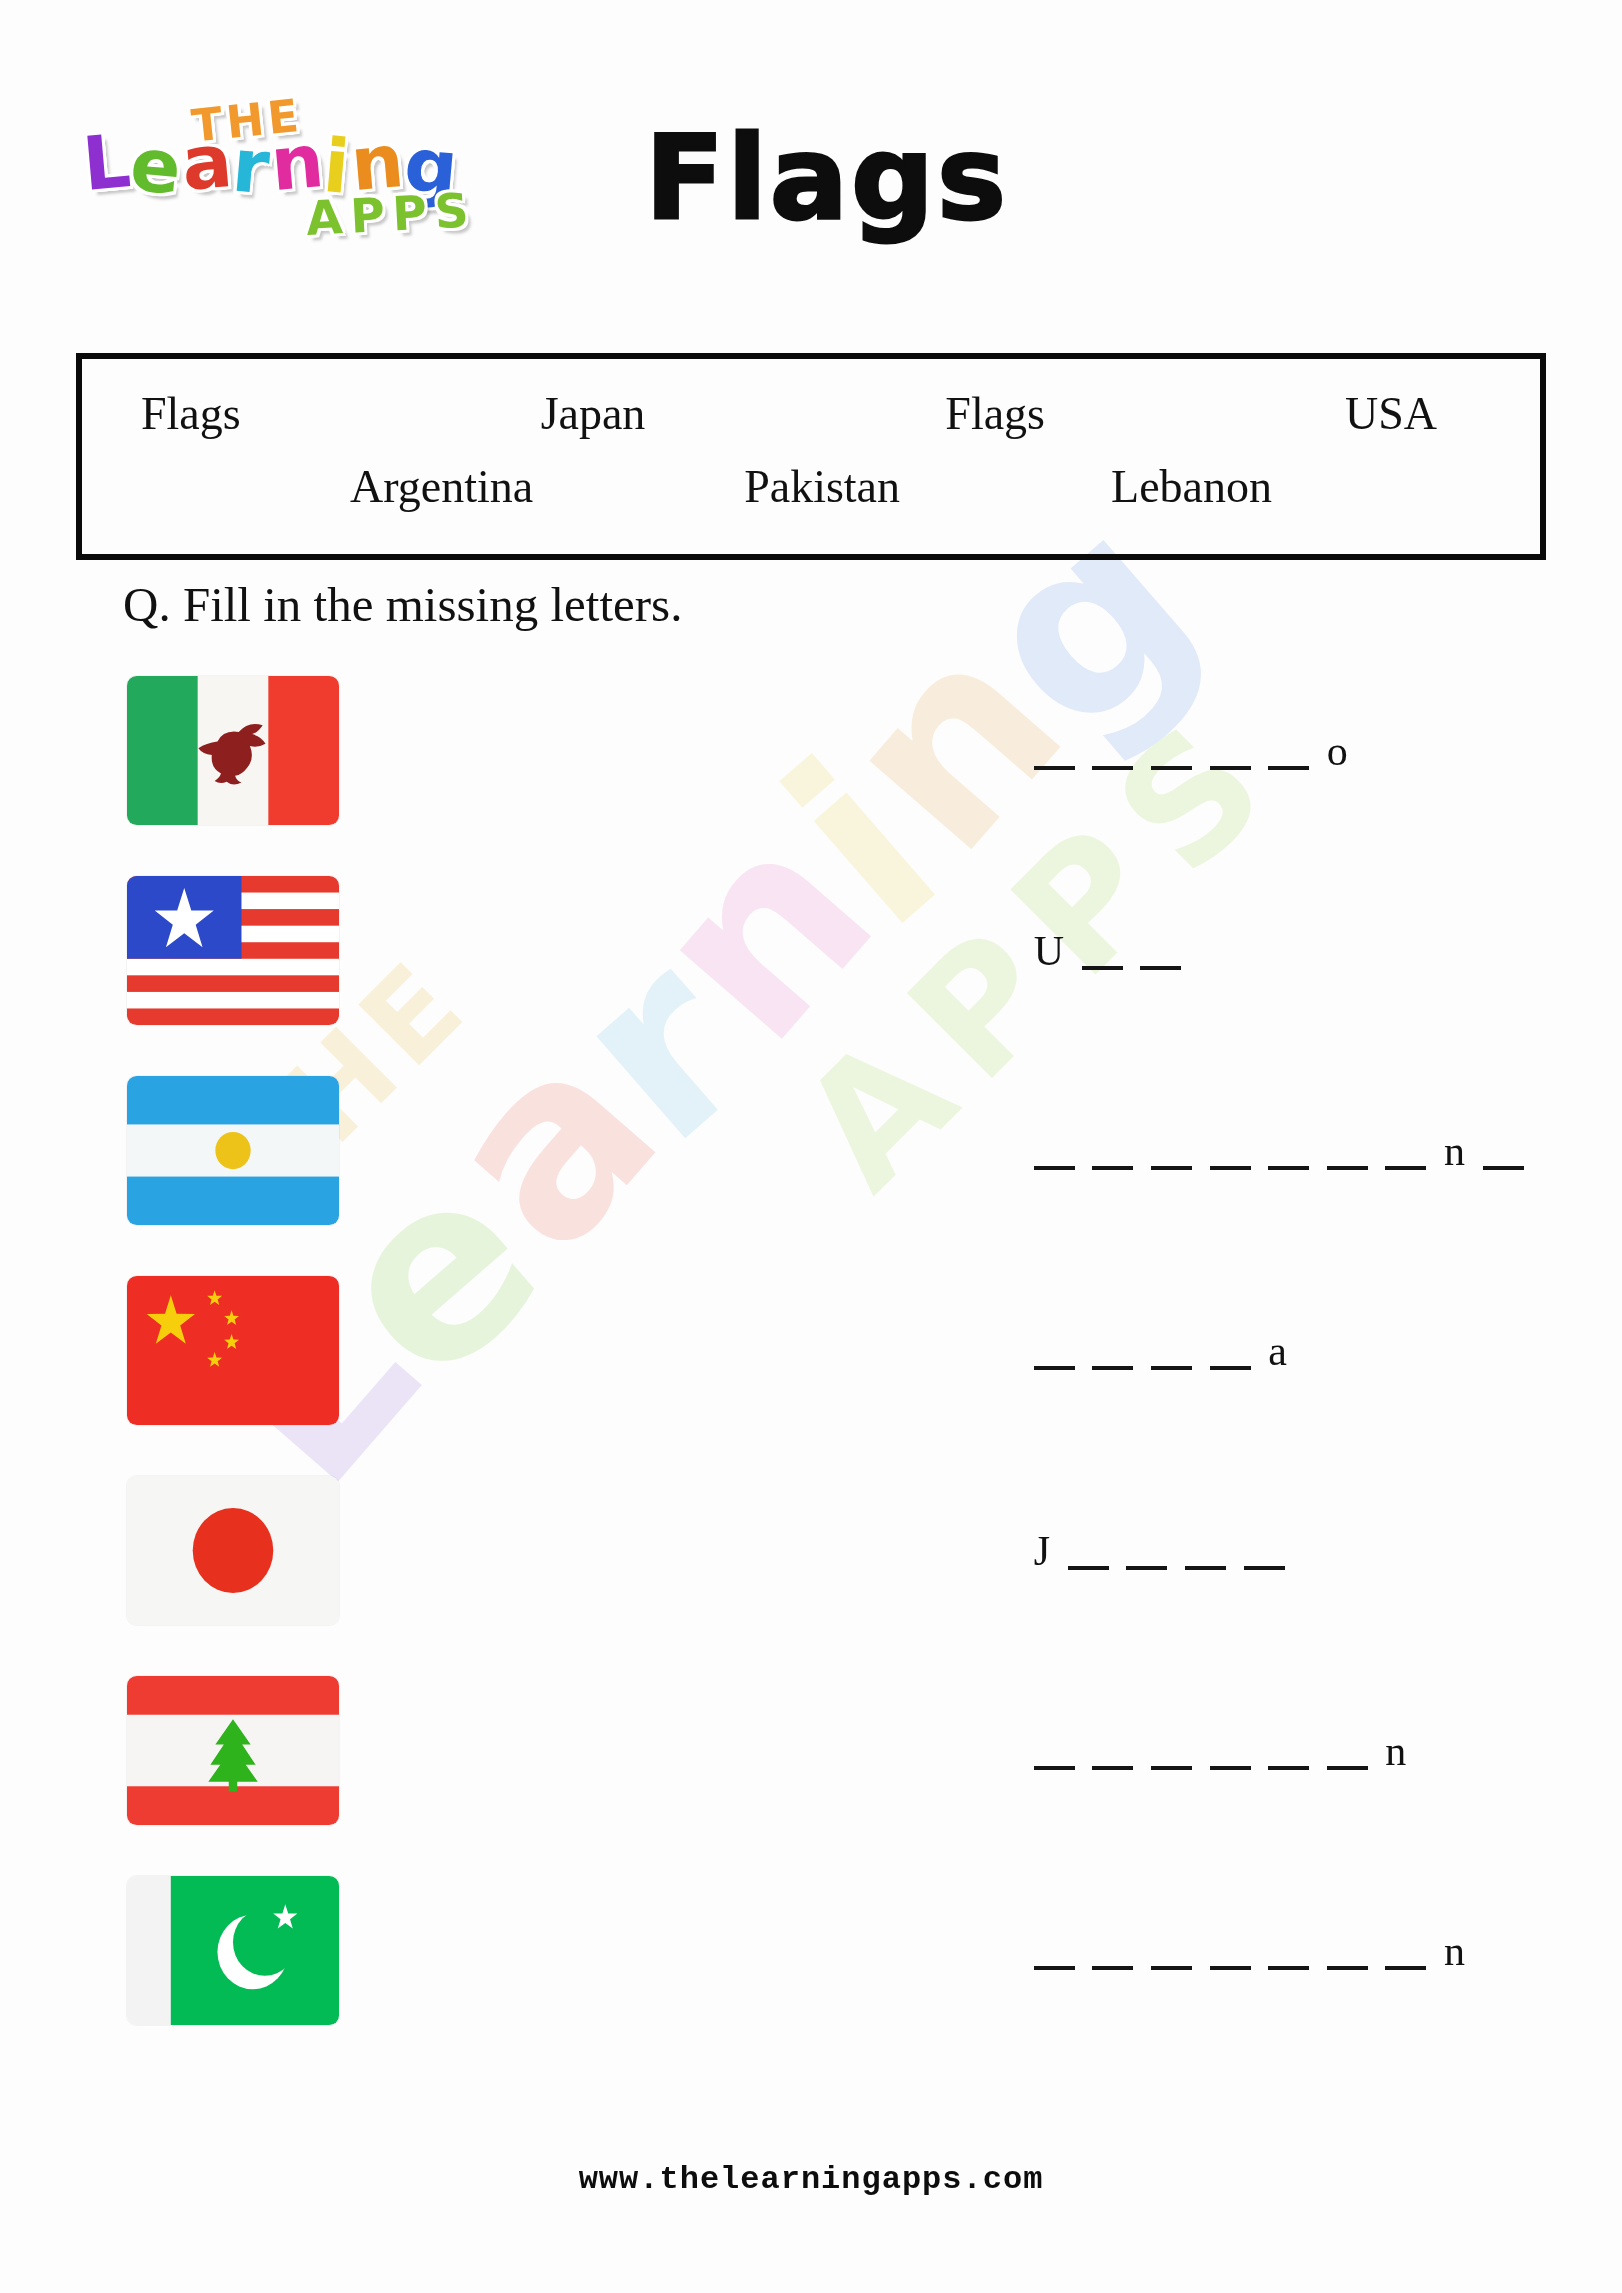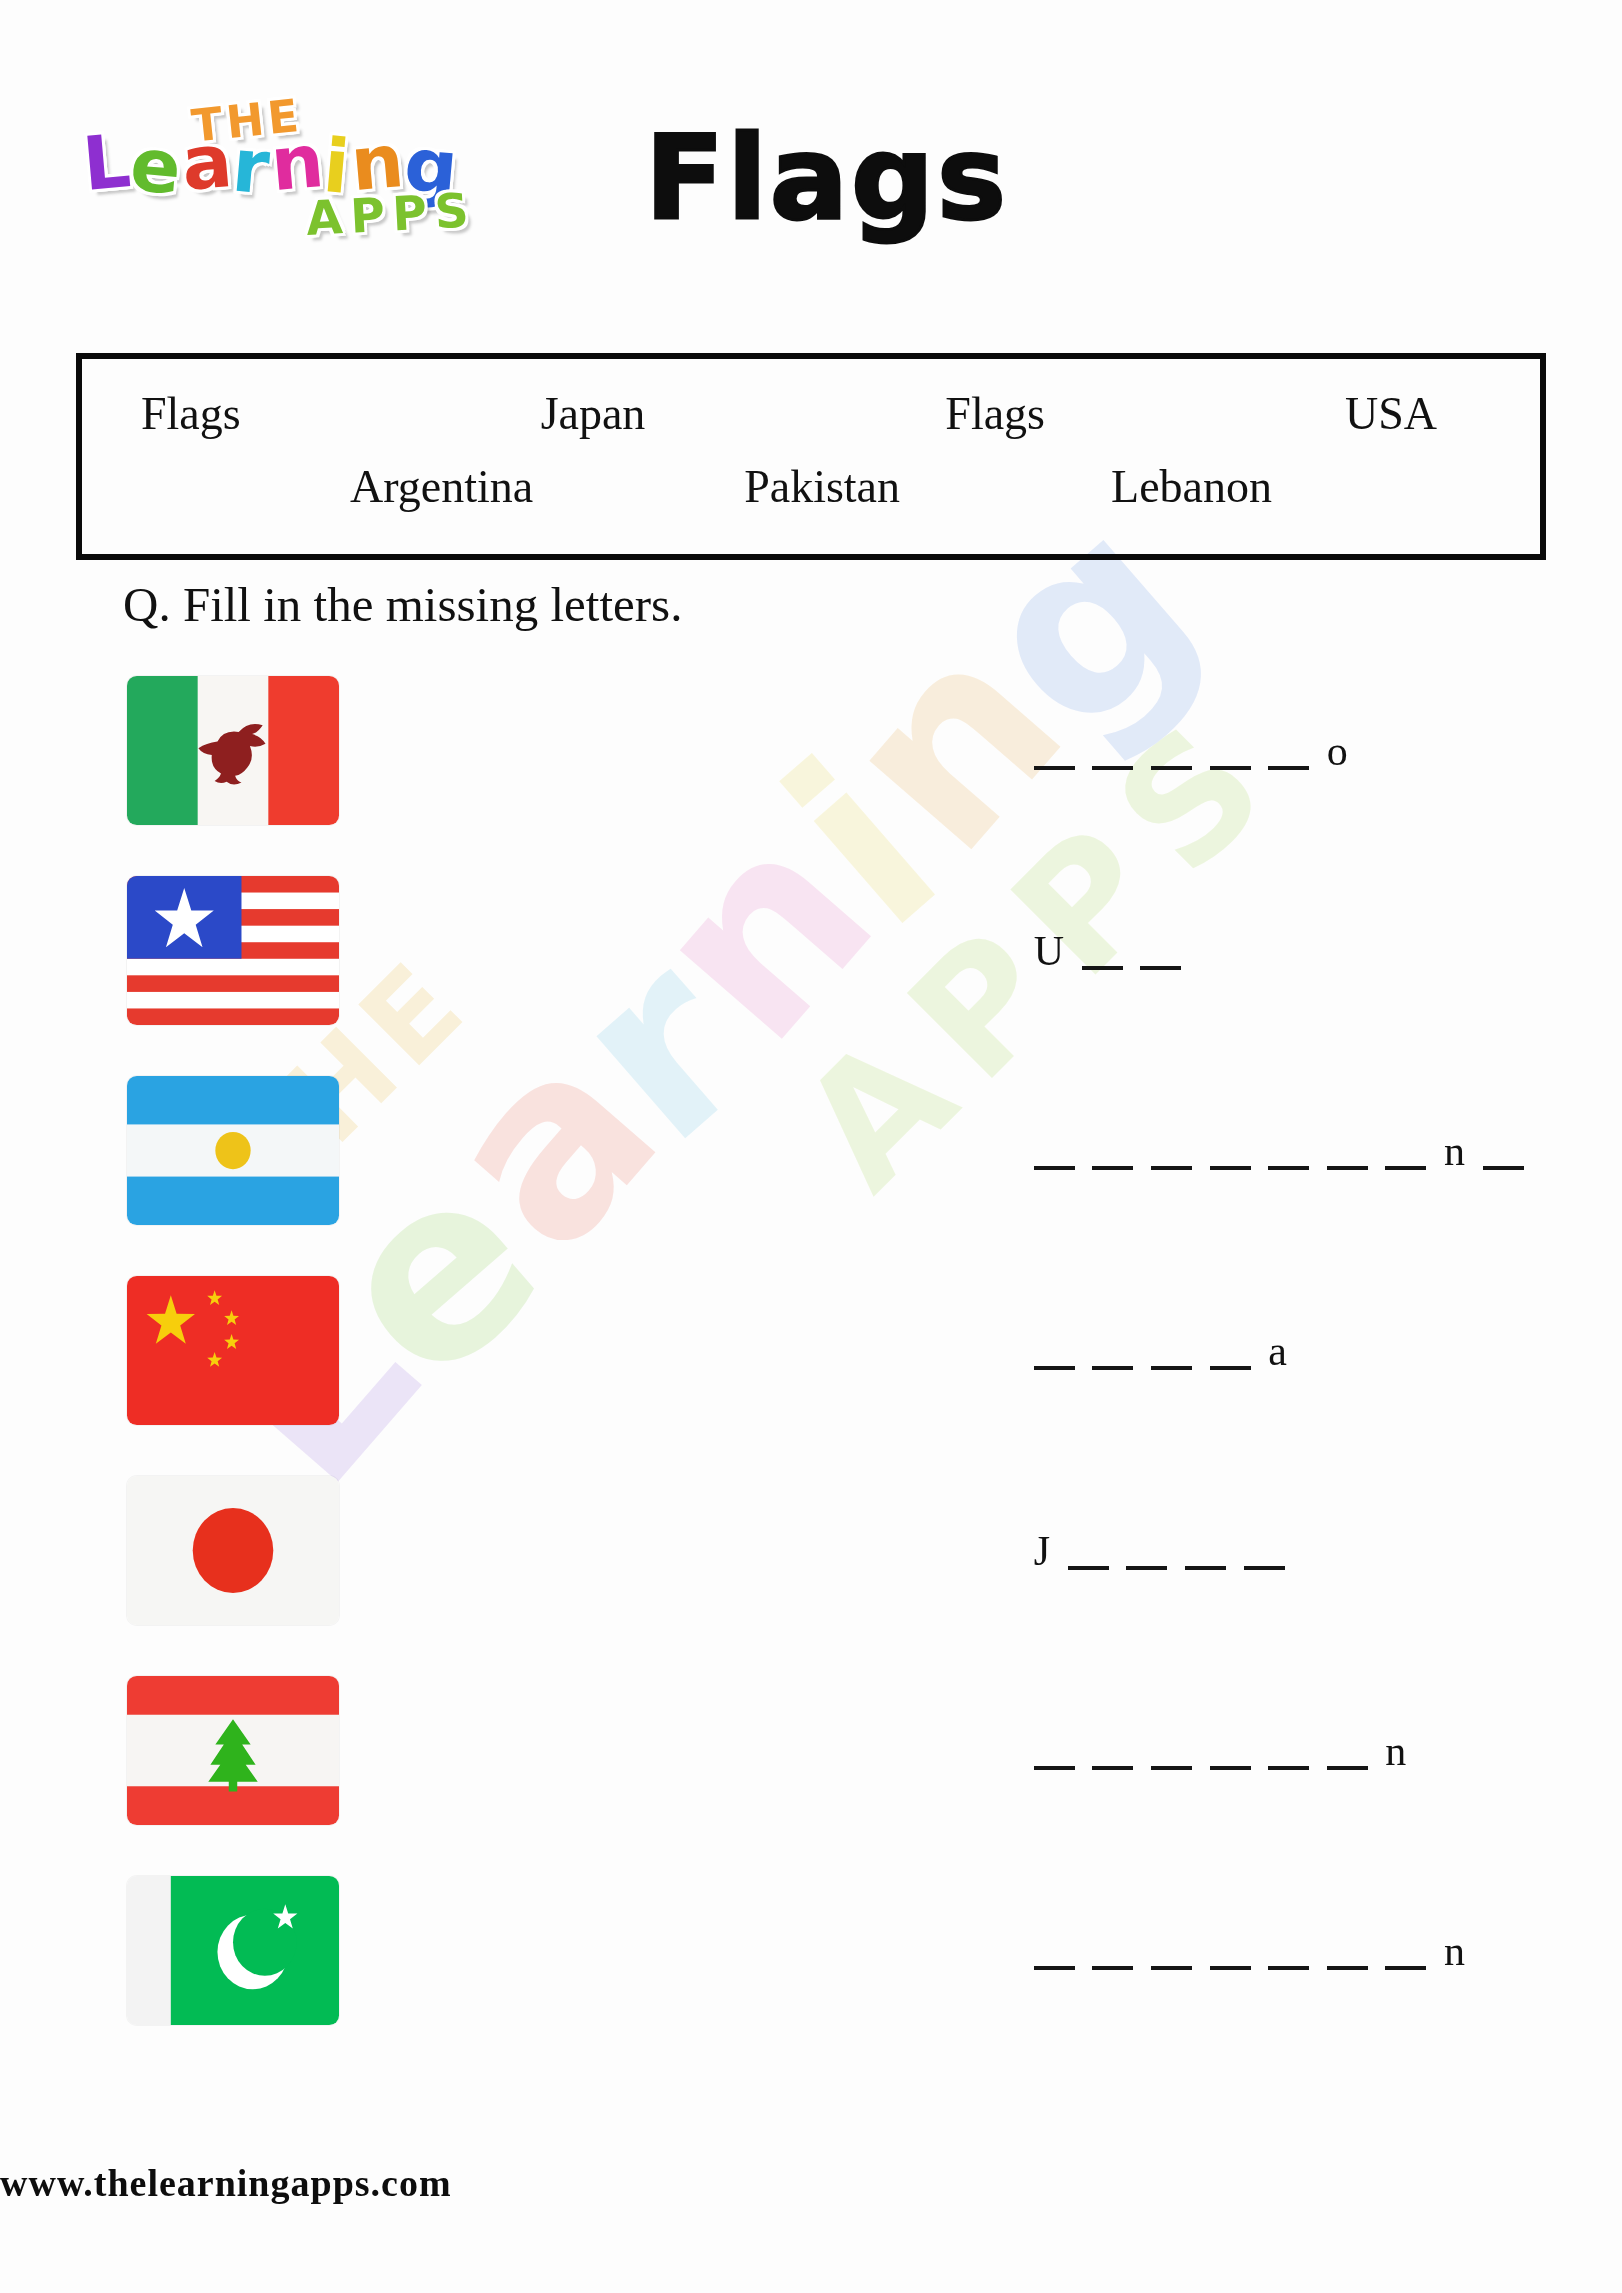--- a/index.html
+++ b/index.html
@@ -64,22 +64,22 @@
   .flag svg{width:100%;height:100%;display:block;}
   .answer{margin-left:686px;font-size:42px;white-space:nowrap;}
   .slot-blank{
     display:inline-block;width:41px;height:29px;margin:0 8.8px;
     border-bottom:4.9px solid #151515;vertical-align:-5.9px;
   }
   .slot-letter{margin:0 8.8px;}
 
   
   .footer{
-    left:0;top:2161px;width:100%;
-    font-family:Liberation Serif, serif;font-weight:bold;font-size:38px;
+    left:0;top:2161px;width:100%;text-align:center;
+    font-family:Liberation Mono, monospace;font-weight:bold;font-size:32px;
     letter-spacing:1px;color:#0d0d0d;
   }
 </style>
 </head>
 <body>
 
 <div class="watermark">
   <div class="wm-the bubble" style="color: rgb(244, 223, 168);">THE</div>
   <div class="wm-learning bubble"><span style="color: rgb(212, 195, 240);">L</span><span style="color: rgb(201, 232, 177);">e</span><span style="color: rgb(244, 189, 181);">a</span><span style="color: rgb(189, 228, 242);">r</span><span style="color: rgb(242, 195, 227);">n</span><span style="color: rgb(243, 236, 176);">i</span><span style="color: rgb(243, 217, 176);">n</span><span style="color: rgb(188, 208, 243);">g</span></div>
   <div class="wm-apps bubble" style="color: rgb(215, 236, 180);">APPS</div>

